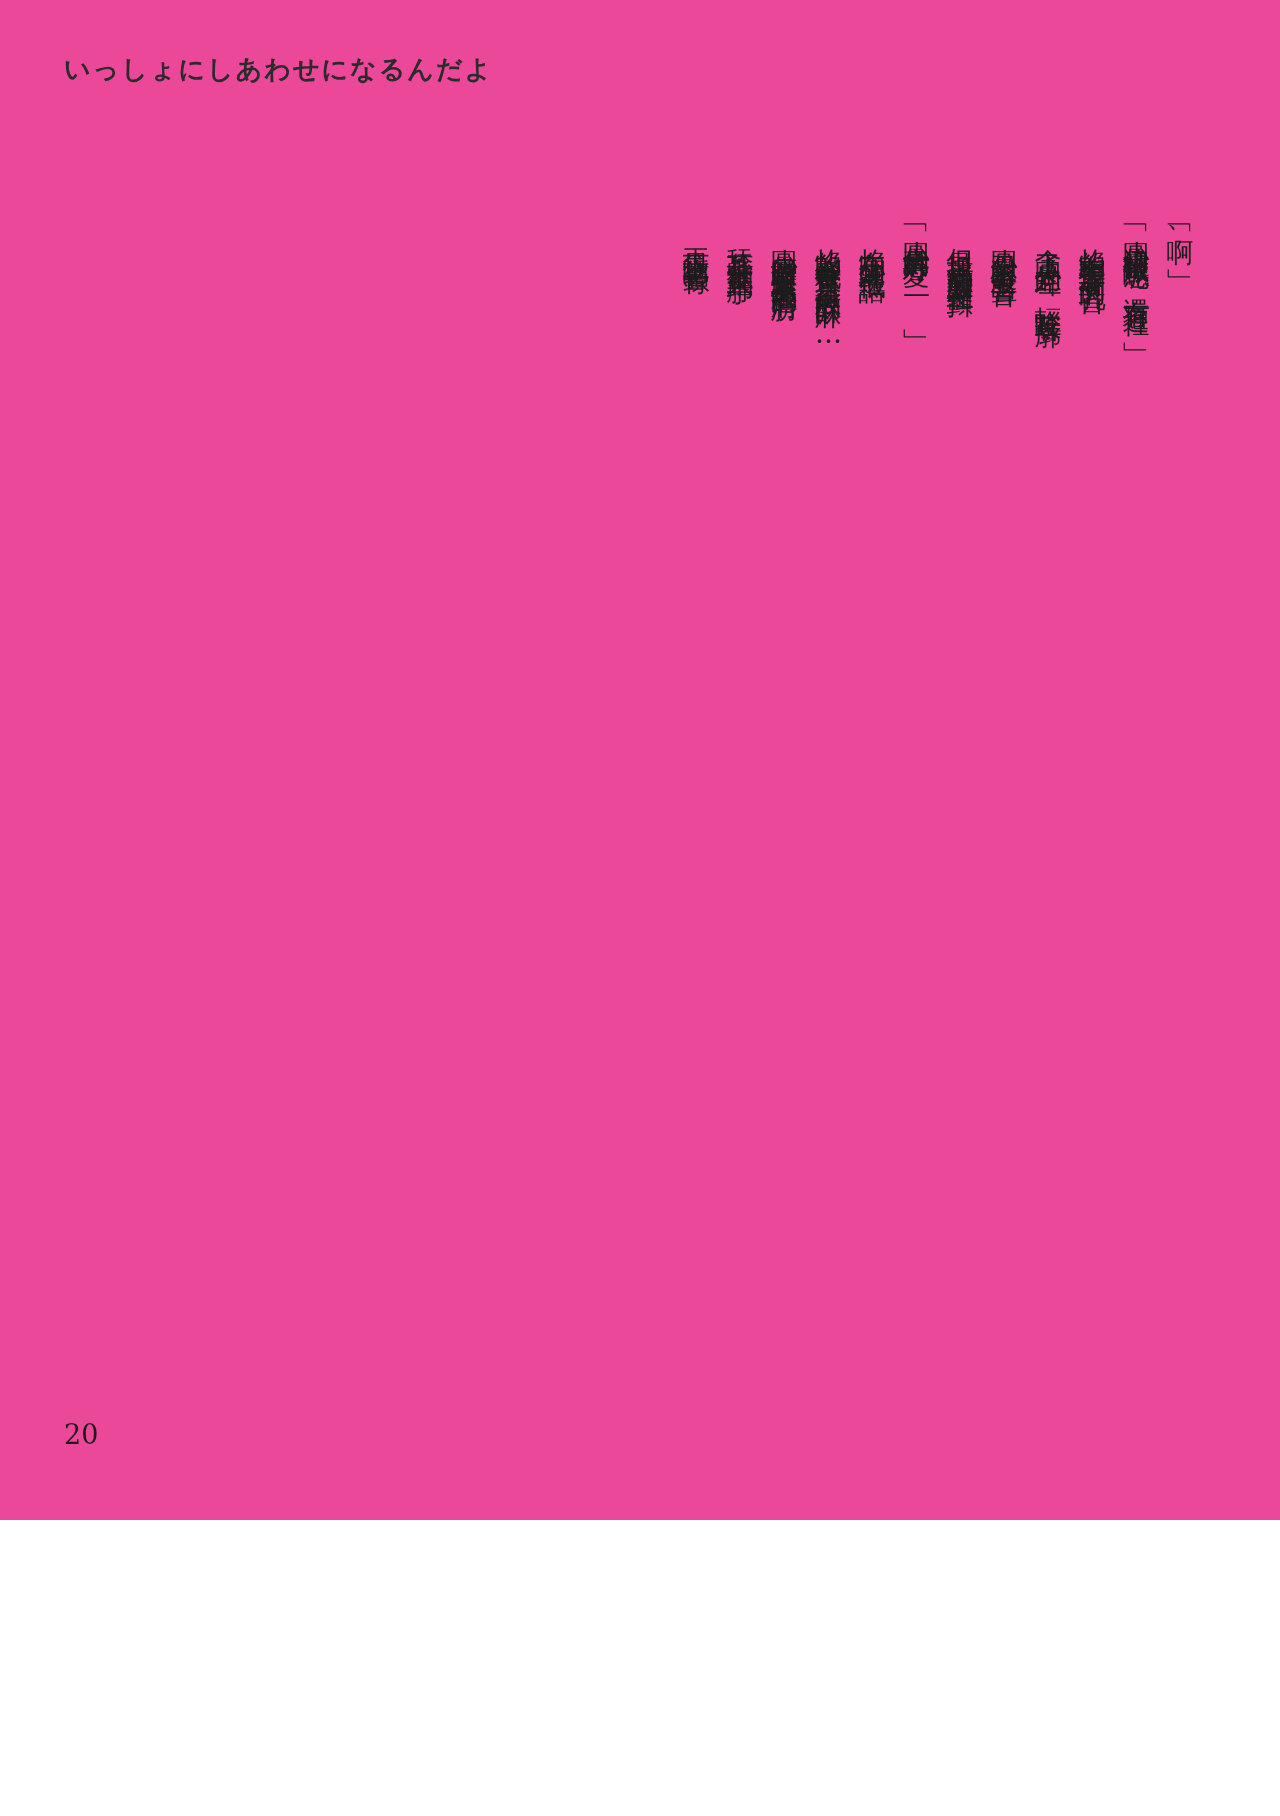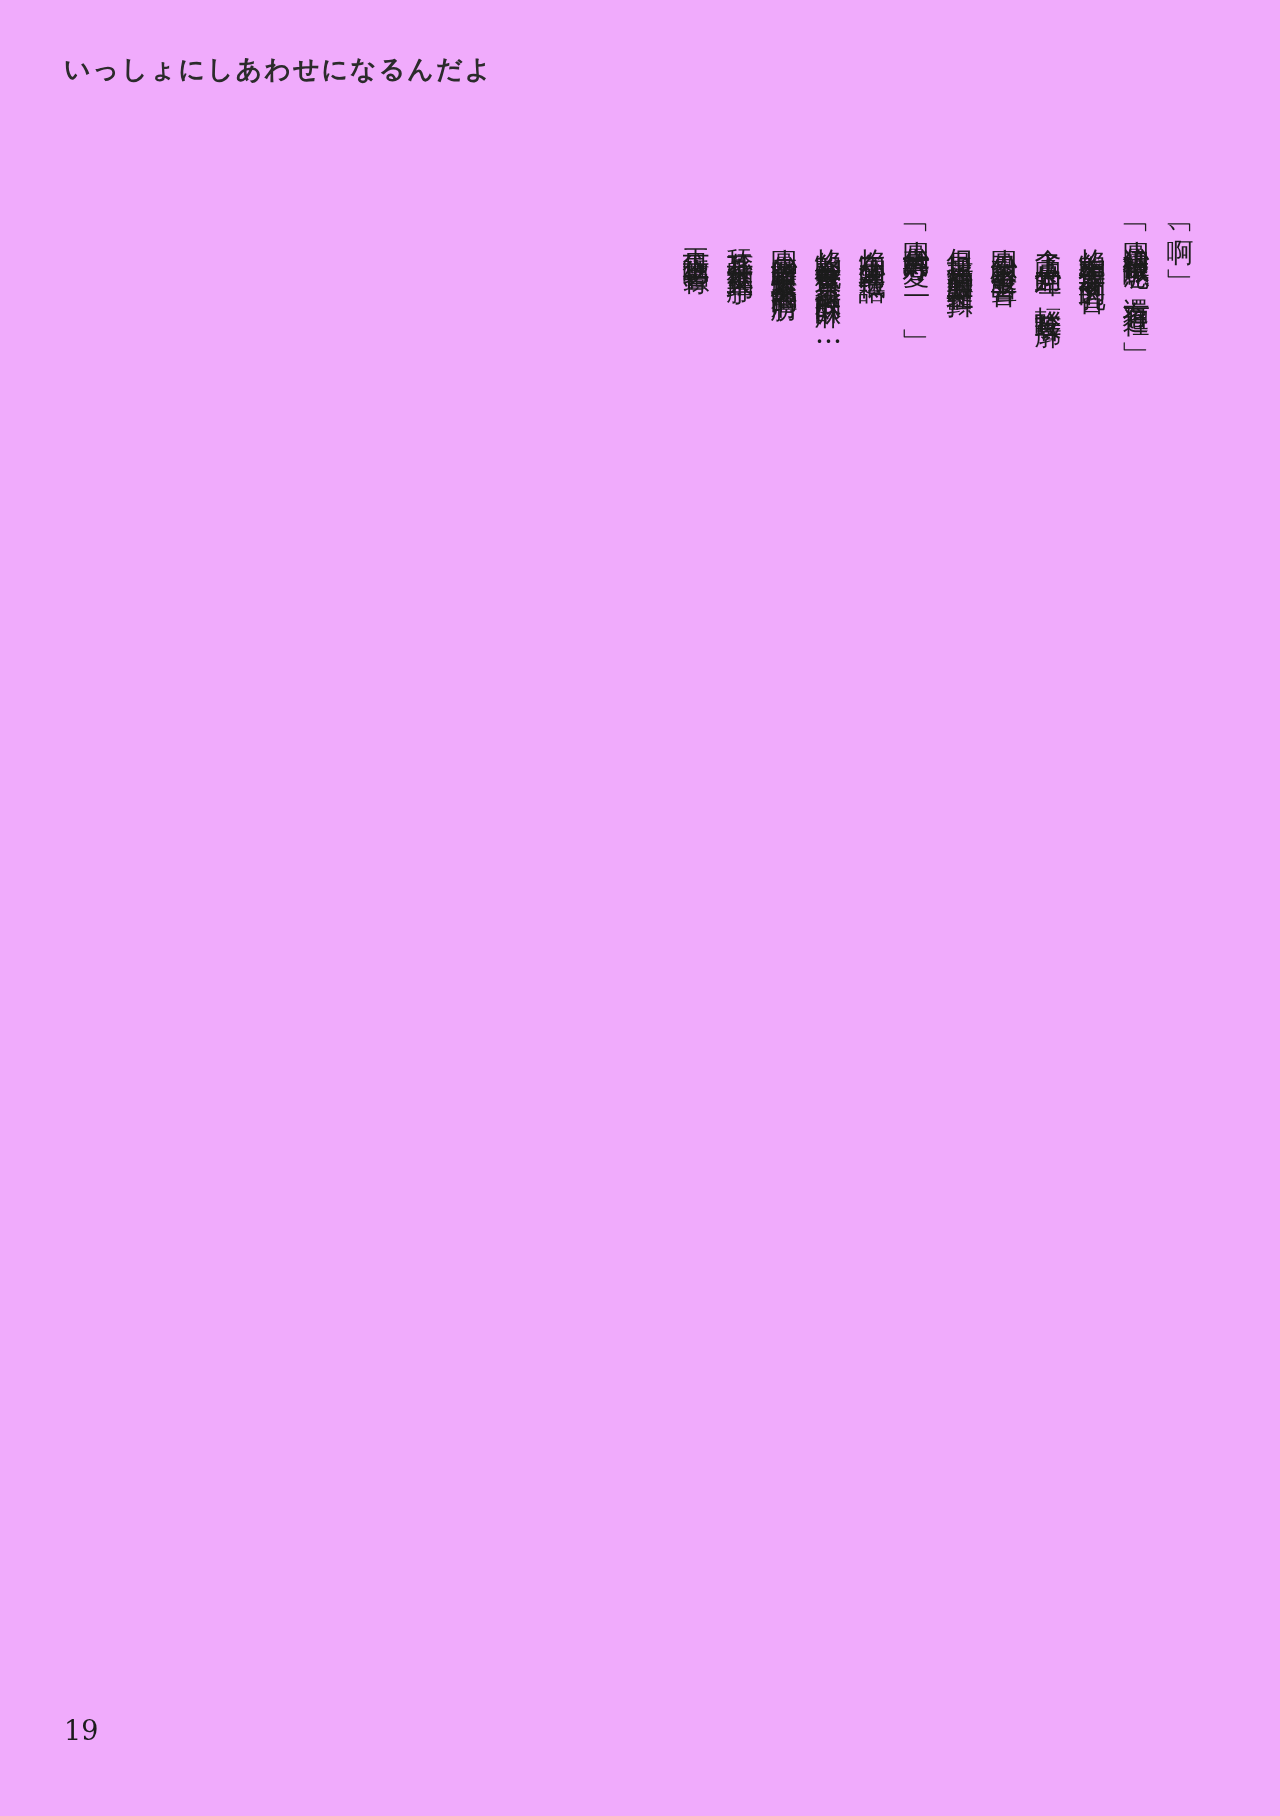--- a/index.html
+++ b/index.html
@@ -3,22 +3,22 @@
 <meta charset="utf-8">
 <style>
   html, body {
     margin: 0;
     padding: 0;
     background: #ffffff;
   }
   .page {
     position: relative;
     width: 1280px;
-    height: 1816px;
-    background: #f0abfc;
+    height: 1520px;
+    background: #ec4899;
     overflow: hidden;
     font-family: "DejaVu Sans", "Liberation Sans", sans-serif;
   }
   .header-title {
     position: absolute;
     top: 52px;
     left: 64px;
     font-size: 26px;
     letter-spacing: 2px;
     color: #2b2b2b;
@@ -74,15 +74,15 @@
     <div class="vline indent-1">小圓忍耐著不發出聲音</div>
     <div class="vline indent-1">但是抓著焰肩膀的雙手在顫抖</div>
     <div class="vline indent-2">「小圓真的好可愛——」</div>
     <div class="vline indent-1">焰在小圓的耳邊低語</div>
     <div class="vline indent-1">焰的聲音就像貫穿了全身一般的酥麻……</div>
     <div class="vline indent-1">小圓磨蹭著雙腿緊抓著焰的肩膀</div>
     <div class="vline indent-1">舔著耳朵往下來到脖子</div>
     <div class="vline indent-1">再往下吻著鎖骨</div>
   </div>
 
-  <div class="page-number">19</div>
+  <div class="page-number">20</div>
 
 </div>
 
 </body></html>

